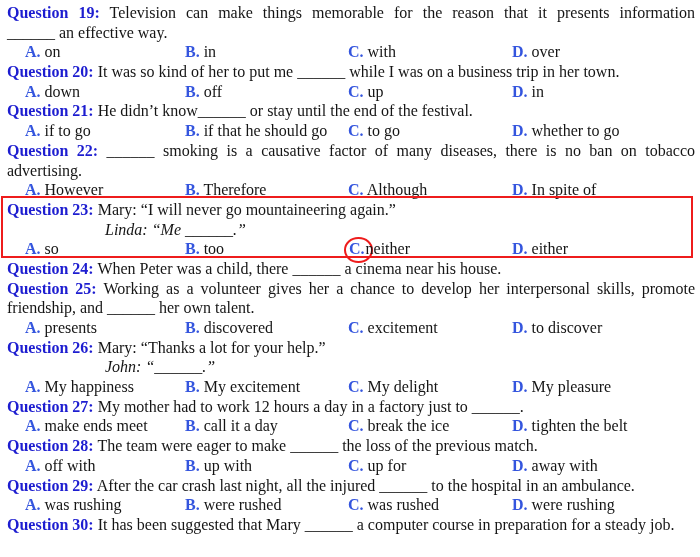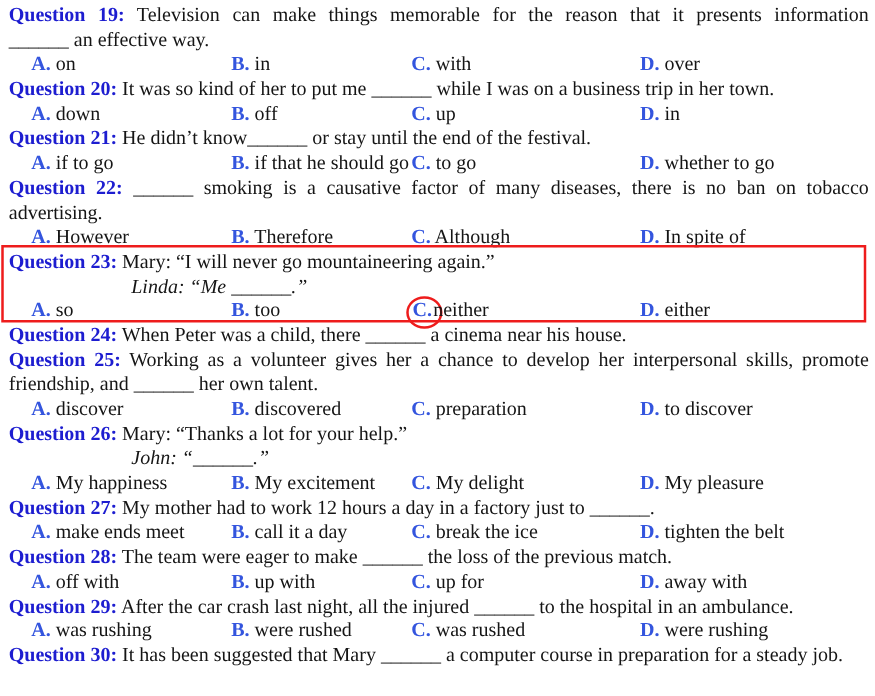--- a/index.html
+++ b/index.html
@@ -24,21 +24,21 @@
     text-align:justify;
     text-align-last:justify;
     overflow:hidden;
   }
   .line.dialog{padding-left:98px;font-style:italic;}
   .qlabel{color:#1d1dd0;font-weight:bold;}
   .opts{position:relative;}
   .opt{position:absolute;top:0;white-space:nowrap;}
   .opt-a{left:18px;}
   .opt-b{left:178px;}
-  .opt-c{left:322px;}
+  .opt-c{left:341px;}
   .opt-d{left:505px;}
   .ol{color:#3455de;font-weight:bold;}
   .hl-box{
     position:absolute;
     left:1px;top:196px;
     width:692px;height:62px;
     border:2px solid #ee1c1c;
     box-sizing:border-box;
     pointer-events:none;
   }
@@ -109,23 +109,23 @@
   </div>
 
   <div>
     <div class="line"><span class="qlabel">Question 24:</span> <span>When Peter was a child, there ______ a cinema near his house.</span></div>
   </div>
 
   <div>
     <div class="line justify"><span class="qlabel">Question 25:</span> <span>Working as a volunteer gives her a chance to develop her interpersonal skills, promote</span></div>
     <div class="line">friendship, and ______ her own talent.</div>
     <div class="line opts">
-      <span class="opt opt-a"><span class="ol">A.</span> <span>discover</span></span>
+      <span class="opt opt-a"><span class="ol">A.</span> <span>presents</span></span>
       <span class="opt opt-b"><span class="ol">B.</span> <span>discovered</span></span>
-      <span class="opt opt-c"><span class="ol">C.</span> <span>preparation</span></span>
+      <span class="opt opt-c"><span class="ol">C.</span> <span>excitement</span></span>
       <span class="opt opt-d"><span class="ol">D.</span> <span>to discover</span></span>
     </div>
   </div>
 
   <div>
     <div class="line"><span class="qlabel">Question 26:</span> <span>Mary: “Thanks a lot for your help.”</span></div>
     <div class="line dialog">John:  “______.”</div>
     <div class="line opts">
       <span class="opt opt-a"><span class="ol">A.</span> <span>My happiness</span></span>
       <span class="opt opt-b"><span class="ol">B.</span> <span>My excitement</span></span>

